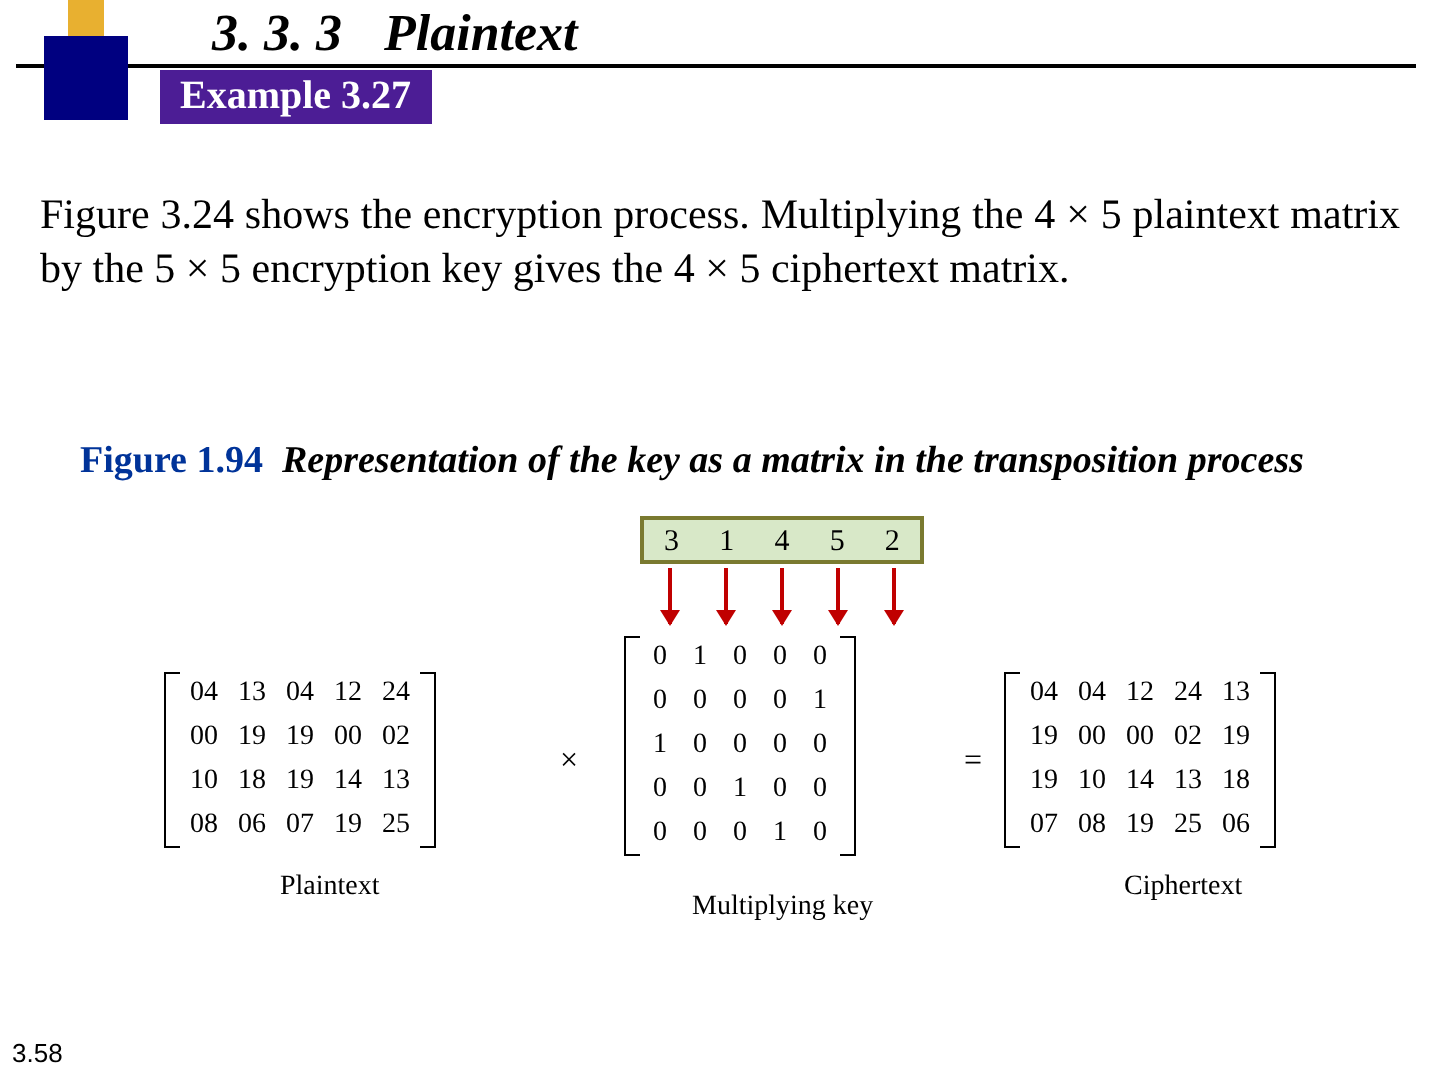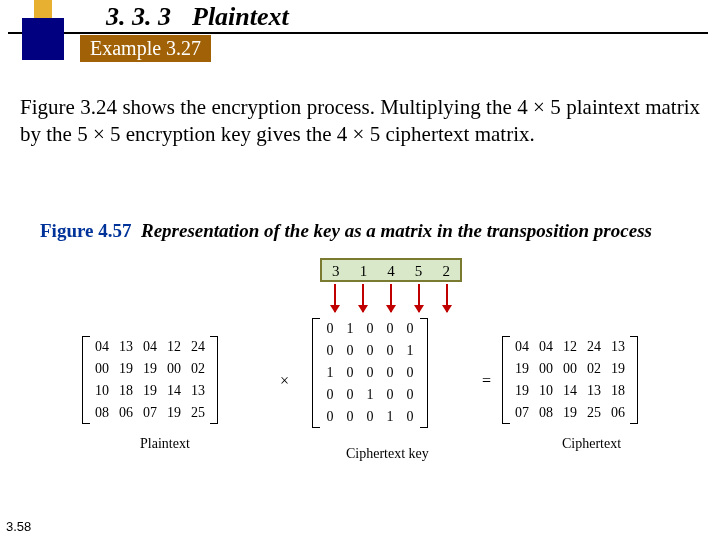--- a/index.html
+++ b/index.html
@@ -53,24 +53,24 @@
     left: 192px;
     top: 2px;
     font-size: 26px;
     font-weight: bold;
     font-style: italic;
   }
   .example-box {
     position: absolute;
     left: 80px;
     top: 35px;
-    background: #a16207;
+    background: #4c1d95;
     color: #fff;
     font-size: 20px;
-    font-weight: normal;
+    font-weight: bold;
     padding: 2px 10px;
   }
   .body-text {
     position: absolute;
     left: 20px;
     top: 94px;
     width: 680px;
     font-size: 21px;
     font-weight: normal;
     text-align: justify;
@@ -179,21 +179,21 @@
   <div class="rule-line"></div>
   <div class="decor-box"></div>
   <div class="section-num">3. 3. 3</div>
   <div class="continued">Plaintext</div>
   <div class="example-box">Example 3.27</div>
 </div>
 
 <div class="body-text">Figure 3.24 shows the encryption process. Multiplying the 4 × 5 plaintext matrix by the 5 × 5 encryption key gives the 4 × 5 ciphertext matrix.</div>
 
 <div class="figure-caption">
-  <span class="fnum">Figure 4.57</span>
+  <span class="fnum">Figure 1.94</span>
   &nbsp;<span class="ftitle">Representation of the key as a matrix in the transposition process</span>
 </div>
 
 <div class="diagram">
 
   <div class="keybox">
     <span>3</span>
     <span>1</span>
     <span>4</span>
     <span>5</span>
@@ -282,21 +282,21 @@
             <td>0</td>
             <td>0</td>
             <td>0</td>
             <td>1</td>
             <td>0</td>
           </tr>
     </tbody>
       </table>
     <div class="bracket right"></div>
   </div>
-  <div class="mlabel" style="left:284px; top:188px;">Ciphertext key</div>
+  <div class="mlabel" style="left:284px; top:188px;">Multiplying key</div>
 
   <div class="op" style="left:420px; top:114px;">=</div>
 
   <div class="matrix-wrap" style="left:440px; top:78px;">
     <div class="bracket left"></div>
     <table class="mat">
         <tbody>
       <tr>
             <td>04</td>
             <td>04</td>

